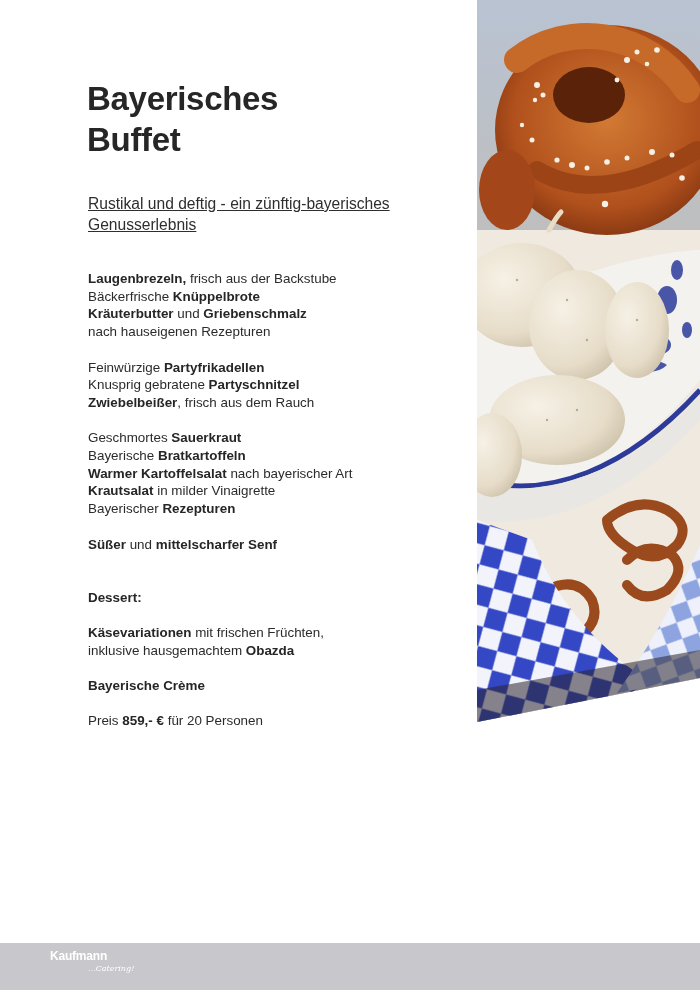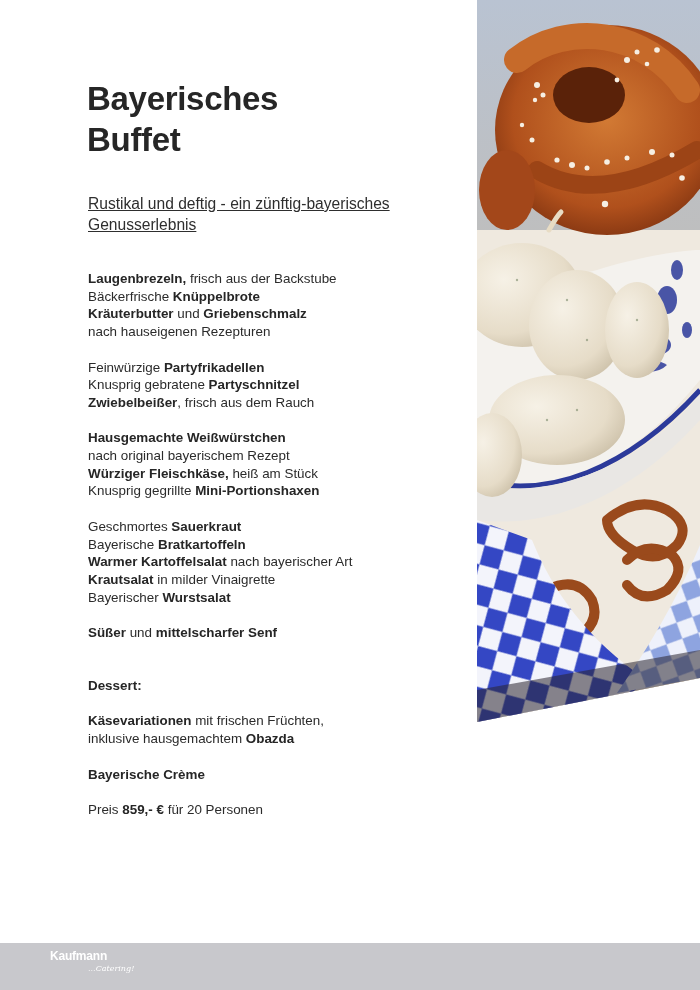--- a/index.html
+++ b/index.html
@@ -84,33 +84,27 @@
       <span class="line"><b>Kräuterbutter</b><span> und </span><b>Griebenschmalz</b></span>
       <span class="line"><span>nach hauseigenen Rezepturen</span></span>
     </div>
 
     <div class="group">
       <span class="line"><span>Feinwürzige </span><b>Partyfrikadellen</b></span>
       <span class="line"><span>Knusprig gebratene </span><b>Partyschnitzel</b></span>
       <span class="line"><b>Zwiebelbeißer</b><span>, frisch aus dem Rauch</span></span>
     </div>
 
-    <div class="group">
-      <span class="line"><b>Hausgemachte Weißwürstchen</b></span>
-      <span class="line"><span>nach original bayerischem Rezept</span></span>
-      <span class="line"><b>Würziger Fleischkäse,</b><span> heiß am Stück</span></span>
-      <span class="line"><span>Knusprig gegrillte </span><b>Mini-Portionshaxen</b></span>
-    </div>
 
     <div class="group">
       <span class="line"><span>Geschmortes </span><b>Sauerkraut</b></span>
       <span class="line"><span>Bayerische </span><b>Bratkartoffeln</b></span>
       <span class="line"><b>Warmer Kartoffelsalat</b><span> nach bayerischer Art</span></span>
       <span class="line"><b>Krautsalat</b><span> in milder Vinaigrette</span></span>
-      <span class="line"><span>Bayerischer </span><b>Wurstsalat</b></span>
+      <span class="line"><span>Bayerischer </span><b>Rezepturen</b></span>
     </div>
 
     <div class="group">
       <span class="line"><b>Süßer</b><span> und </span><b>mittelscharfer Senf</b></span>
     </div>
 
     <div class="spacer"></div>
 
     <div class="group">
       <span class="line"><b>Dessert:</b></span>

